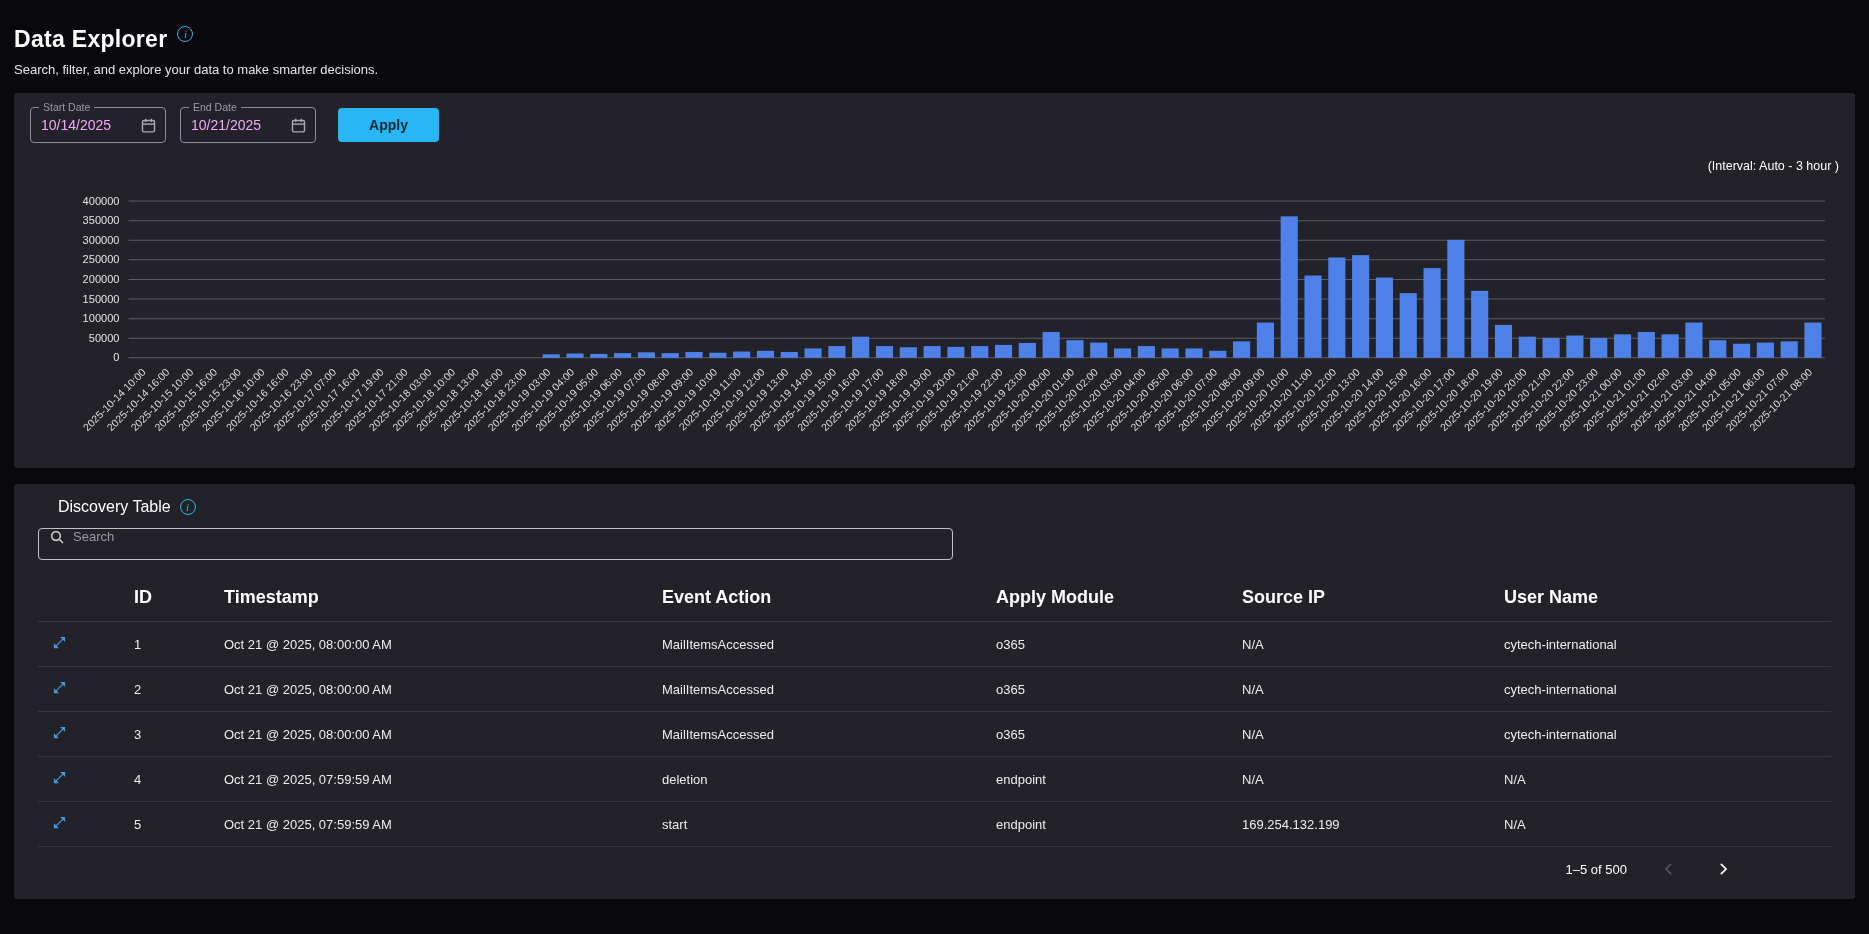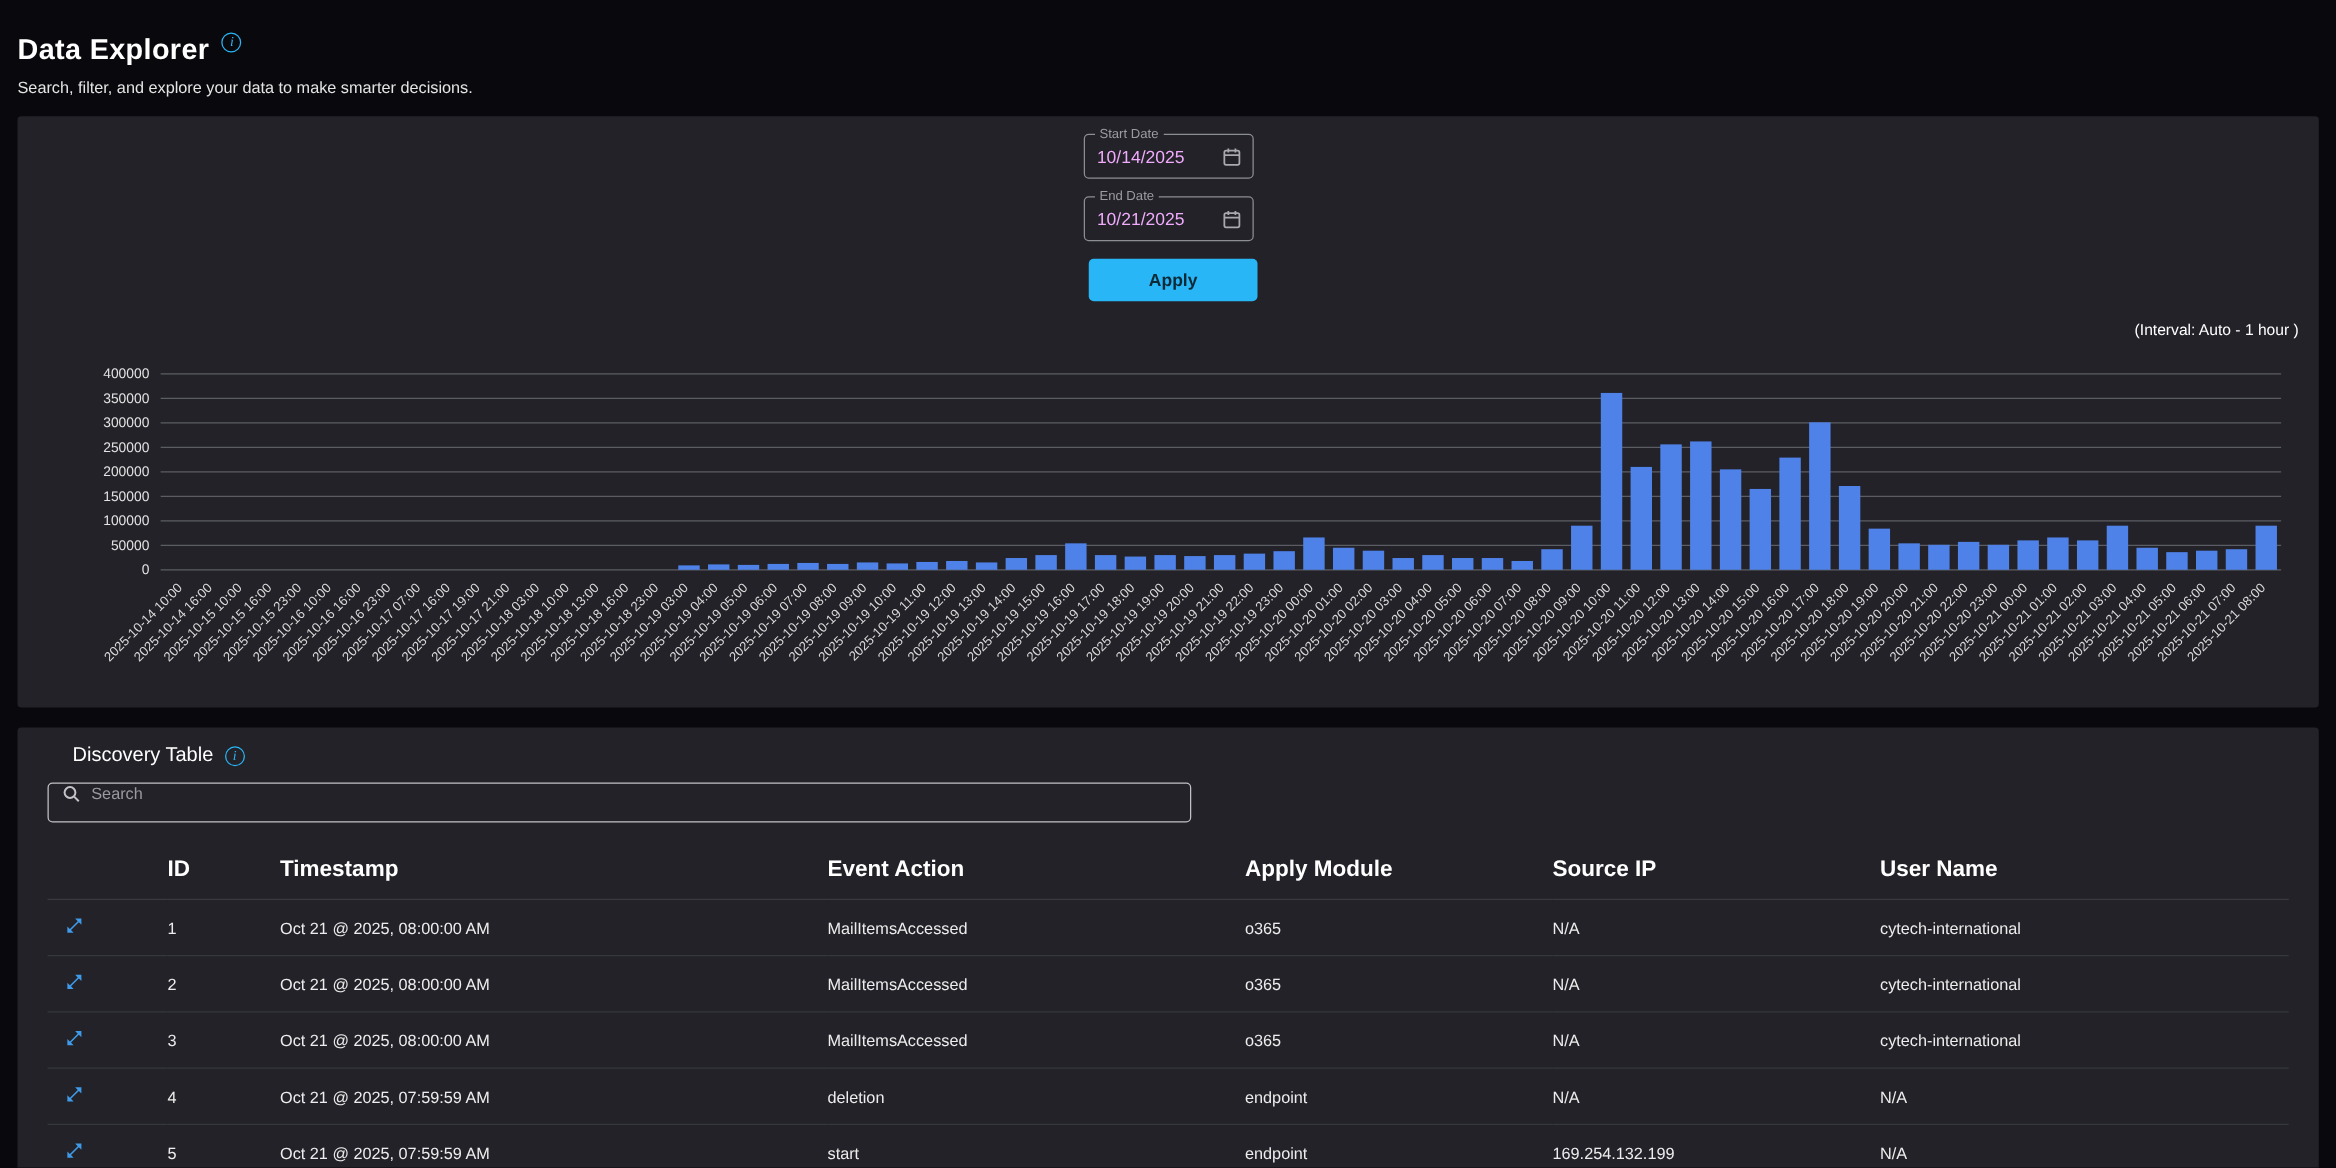--- a/index.html
+++ b/index.html
@@ -26,38 +26,38 @@
   
   .panel {
     background: #222228;
     border-radius: 3px;
     margin: 0 14px;
   }
   .chart-panel { padding: 14px 16px 10px; }
   .table-panel { margin-top: 16px; padding: 14px 24px 6px; }
 
   
-  .controls-row { display: flex; justify-content: flex-start; align-items: center; gap: 14px; flex-direction: column; }
+  .controls-row { display: flex; justify-content: flex-start; align-items: center; gap: 14px; }
   .date-field {
     position: relative; width: 136px; height: 36px;
     border: 1px solid #8d8d94; border-radius: 4px;
     display: flex; align-items: center; padding: 0 8px 0 10px;
   }
   .date-field .float-label {
     position: absolute; top: -7px; left: 8px;
     background: #222228; padding: 0 4px;
     font-size: 10.5px; color: #9b9ba2;
   }
   .date-field input {
     flex: 1; min-width: 0; background: transparent; border: 0; outline: 0;
     color: #f0abfc; font-size: 14px; font-family: inherit;
   }
   .cal-icon { flex: 0 0 auto; cursor: pointer; display: inline-flex; }
   .apply-btn {
-    width: 135px; height: 34px; margin-left: 8px;
+    width: 101px; height: 34px; margin-left: 8px;
     background: #29b6f6; color: #0b2a36;
     border: 0; border-radius: 4px;
     font-size: 14px; font-weight: 700; font-family: inherit;
     cursor: pointer;
   }
   .interval-note { text-align: right; margin-top: 16px; font-size: 12.5px; color: #ffffff; }
 
   .chart-wrap { margin-top: 16px; }
   .chart-wrap svg { display: block; width: 100%; }
   .ytick { font-size: 11px; fill: #e3e3e3; font-family: "Liberation Sans", sans-serif; }
@@ -135,21 +135,21 @@
           <rect x="3.5" y="5" width="17" height="16" rx="2"></rect>
           <line x1="8" y1="2.5" x2="8" y2="7"></line>
             <line x1="16" y1="2.5" x2="16" y2="7"></line>
           <line x1="3.5" y1="10" x2="20.5" y2="10"></line>
         </svg>
       </span>
     </div>
     <button class="apply-btn">Apply</button>
   </div>
 
-  <div class="interval-note">(Interval: Auto - 1 hour )</div>
+  <div class="interval-note">(Interval: Auto - 3 hour )</div>
 
   <div class="chart-wrap">
     <svg xmlns="http://www.w3.org/2000/svg" viewBox="0 0 1800 268">
         <line x1="98" x2="1786" y1="12" y2="12" stroke="#5c5c64" stroke-width="1"></line>
         <text x="89" y="15.5" text-anchor="end" class="ytick">400000</text>
         <line x1="98" x2="1786" y1="31.5" y2="31.5" stroke="#5c5c64" stroke-width="1"></line>
         <text x="89" y="35" text-anchor="end" class="ytick">350000</text>
         <line x1="98" x2="1786" y1="51" y2="51" stroke="#5c5c64" stroke-width="1"></line>
         <text x="89" y="54.5" text-anchor="end" class="ytick">300000</text>
         <line x1="98" x2="1786" y1="70.5" y2="70.5" stroke="#5c5c64" stroke-width="1"></line>

